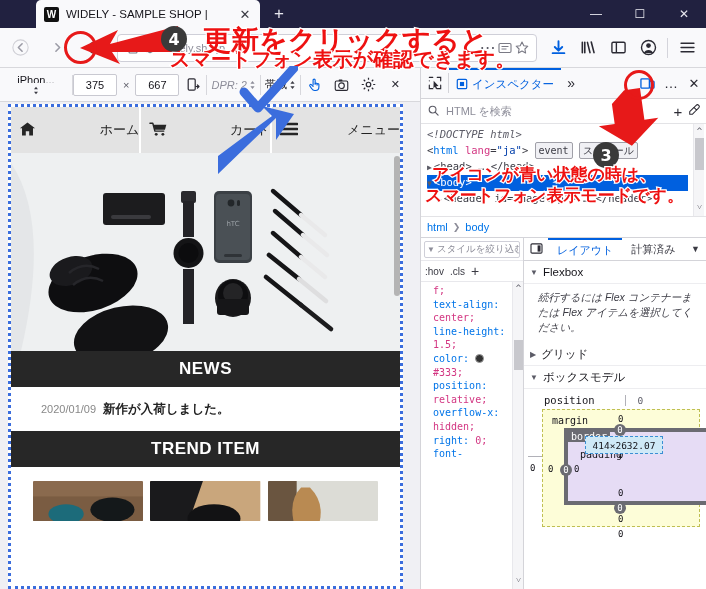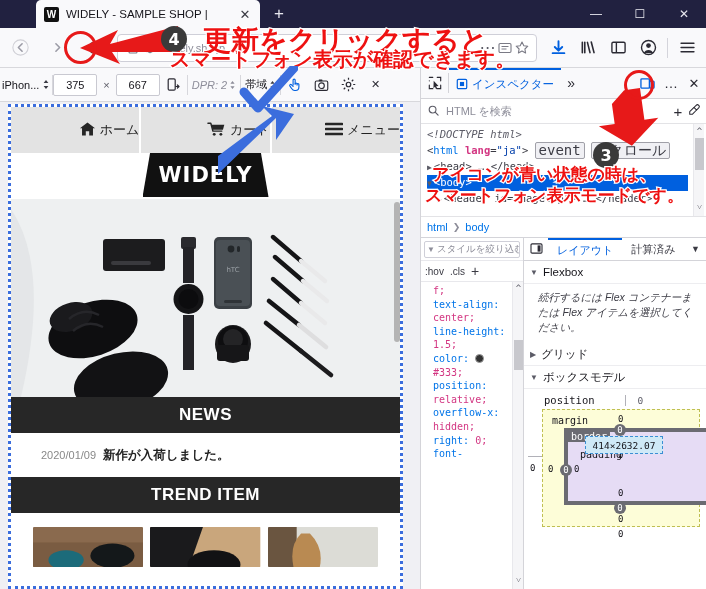--- a/index.html
+++ b/index.html
@@ -76,22 +76,22 @@
   }
   .tb-sep { width: 1px; height: 20px; background: #d4d4db; margin: 0 4px; flex:0 0 auto;}
 
   
   .rdmbar {
     position: absolute; top: 68px; left: 0; width: 420px; height: 34px;
     background: #f9f9fb; border-bottom: 1px solid #d8d8dc;
     display: flex; align-items: center; font-size: 11px; color: #15141a;
   }
   .rdm-select {
-    display: flex; align-items: center; gap: 3px; padding: 0 2px;
-    max-width: 72px; height: 22px;
+    display: flex; align-items: center; gap: 3px; padding: 0 22px;
+    max-width: 72px; height: 22px; flex-direction: column;
   }
   .rdm-select span.lbl { white-space: nowrap; overflow: hidden; }
   .rdm-sep { width: 1px; height: 20px; background: #d7d7dc; }
   .dim-input {
     width: 44px; height: 22px; border: 1px solid #c9c9d1; border-radius: 2px;
     background: #fff; text-align: center; line-height: 20px; font-size: 11px;
   }
   .dim-x { padding: 0 6px; color: #5b5b66; }
   .rdm-ico {
     width: 27px; height: 26px; display: flex; align-items: center; justify-content: center;
@@ -109,21 +109,21 @@
   .viewport-outline {
     position: absolute; left: 8px; top: 2px; width: 395px; height: 485px;
     border: 3px dotted #3b6ddd; background: #fff; overflow: hidden;
   }
   .page {
     position: absolute; left: 0; top: 0; width: 389px; height: 479px;
     overflow: hidden; background: #fff;
   }
   .site-nav { display: flex; height: 46px; background: #e3e3e3; }
   .site-nav-item {
-    flex: 1 1 0; display: flex; align-items: center; justify-content: flex-end;
+    flex: 1 1 0; display: flex; align-items: center; justify-content: space-between;
     gap: 4px; font-size: 13px; color: #222;
     border-right: 2px solid #fff;
     padding-left: 8px;
   }
   .site-nav-item:last-child { border-right: none; }
   .logo-wrap { height: 46px; display: flex; justify-content: center; background:#fff; }
   .logo {
     width: 126px; height: 44px; background: #111;
     clip-path: polygon(6% 0, 94% 0, 100% 100%, 0% 100%);
     display: flex; align-items: center; justify-content: center;
@@ -179,28 +179,28 @@
   .dt-search .ph { font-size: 11px; color: #8d8d99; margin-left: 5px; flex:1 1 auto; }
   .dt-search .ic { color: #5b5b66; width: 16px; text-align:center; }
 
   .markup {
     position: relative; height: 92px; padding: 3px 18px 0 6px; overflow: hidden;
     font-family: "DejaVu Sans Mono", monospace; font-size: 10.5px; line-height: 15px;
     flex: 0 0 auto; background: #fff;
   }
   .mk-line { white-space: nowrap; }
   .tagname { color: #0074e8; }
-  .attrname { color: #d33682; font-weight: bold; }
+  .attrname { color: #d33682; }
   .attrval { color: #003eaa; }
   .doctype { color: #5b5b66; font-style: italic; }
   .punct { color: #3b3b44; }
   .expander { color: #5b5b66; font-size: 8px; margin-right: 2px; }
   .badge {
     display: inline-block; border: 1px solid #a0a0a8; border-radius: 2px;
-    font-size: 14px; padding: 0 3px; color: #3b3b44; background:#f0f0f4;
+    font-size: 10px; padding: 0 3px; color: #3b3b44; background:#f0f0f4;
     vertical-align: middle;
   }
   .mk-selected { background: #0060df; color: #fff; }
   .mk-scroll {
     position: absolute; right: 2px; top: 0; width: 11px; height: 92px;
     background: #f5f5f7; border-left: 1px solid #e8e8ec;
   }
   .mk-thumb { position:absolute; left:1px; top:14px; width: 9px; height: 32px; background: #c8c8cd; }
   .mk-arrow { position:absolute; left:0; width:11px; text-align:center; font-size:9px; color:#5b5b66; }
 
@@ -504,23 +504,20 @@
           <div class="site-nav-item">
             <span>
               <svg width="18" height="14" viewBox="0 0 18 14">
                   <path d="M1 2h16M1 7h16M1 12h16" stroke="#262626" stroke-width="2.6" stroke-linecap="round"></path>
                 </svg>
             </span>
             <span>メニュー</span>
           </div>
         </div>
 
-        <div class="logo-wrap">
-          <div class="logo">WIDELY</div>
-        </div>
 
         <div class="hero">
           <svg viewBox="0 0 389 198" preserveAspectRatio="xMidYMid slice">
             <rect width="389" height="198" fill="#eef0f1"></rect>
             <path d="M0 10 Q40 70 10 198 L0 198 Z" fill="#e4e6e8"></path>
 
             <rect x="92" y="40" width="62" height="32" rx="3" fill="#1c1c1e"></rect>
             <rect x="100" y="62" width="40" height="4" rx="2" fill="#3a3a3e"></rect>
 
             <rect x="170" y="38" width="15" height="12" rx="2" fill="#2a2a2e"></rect>

